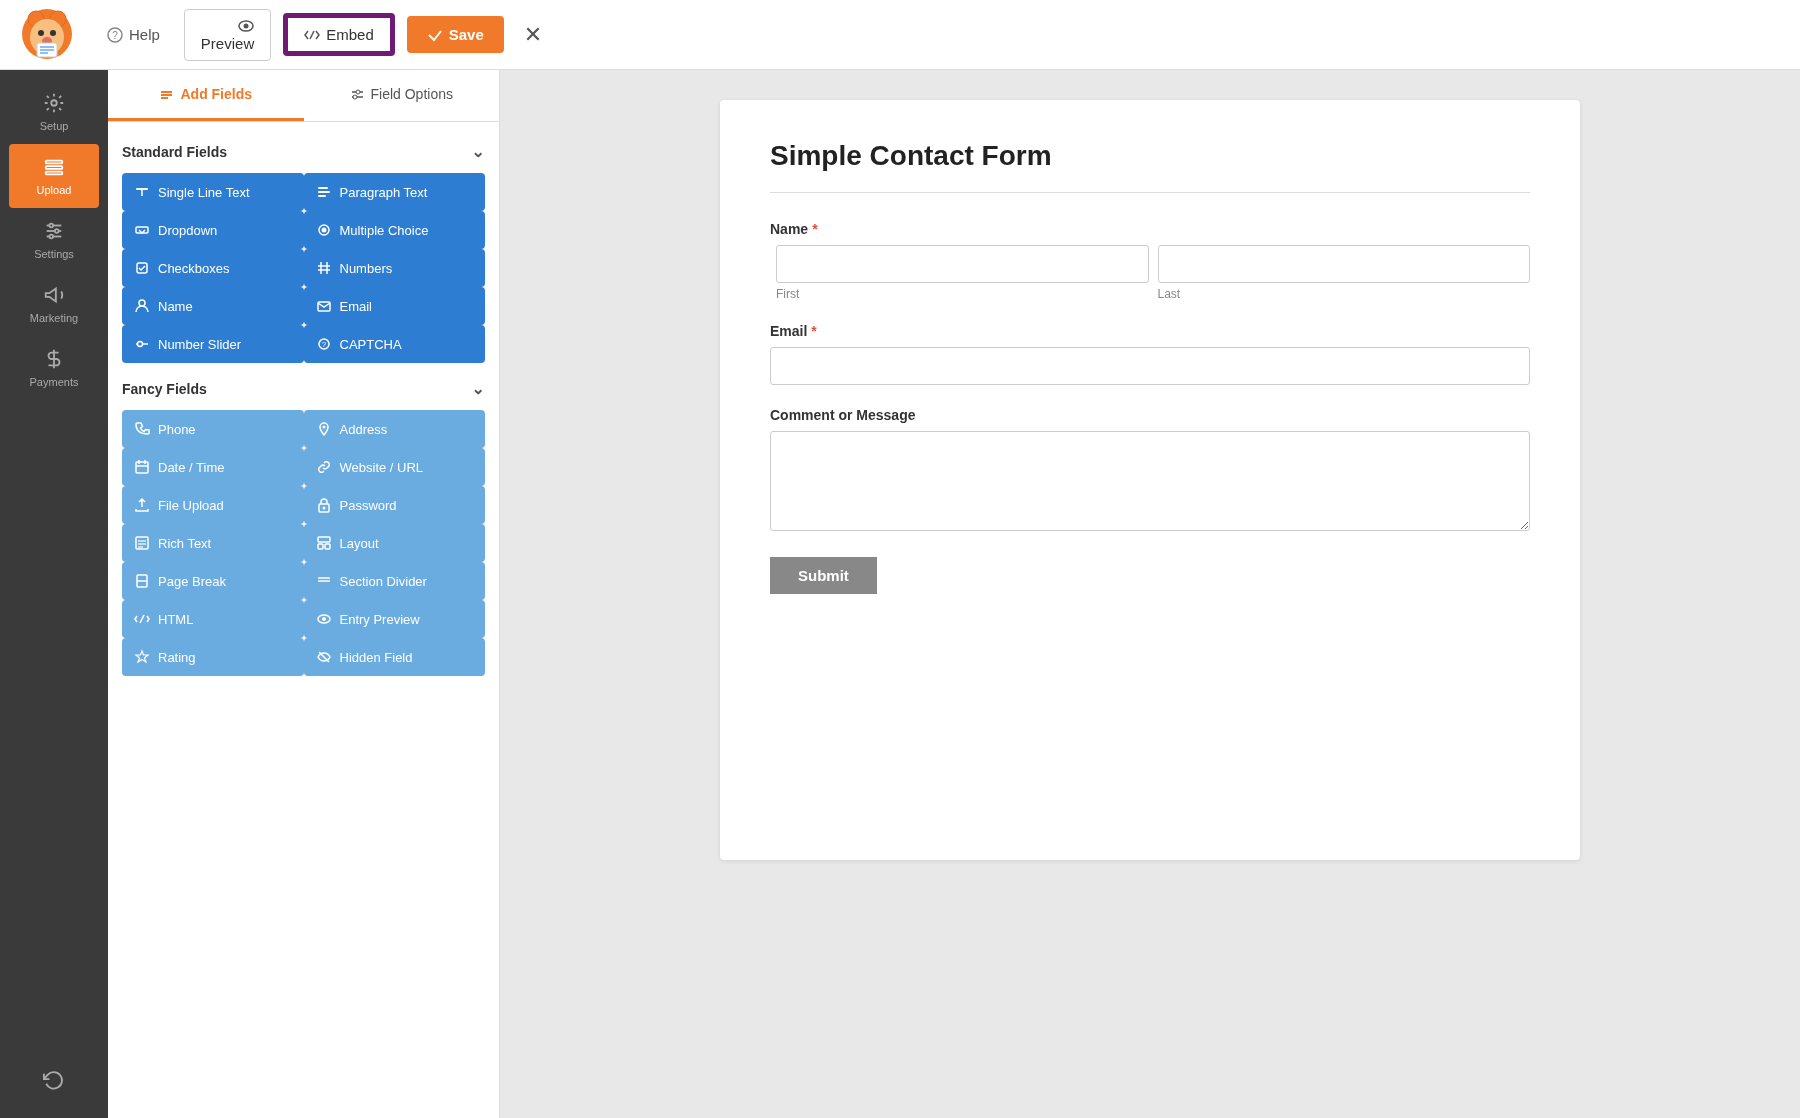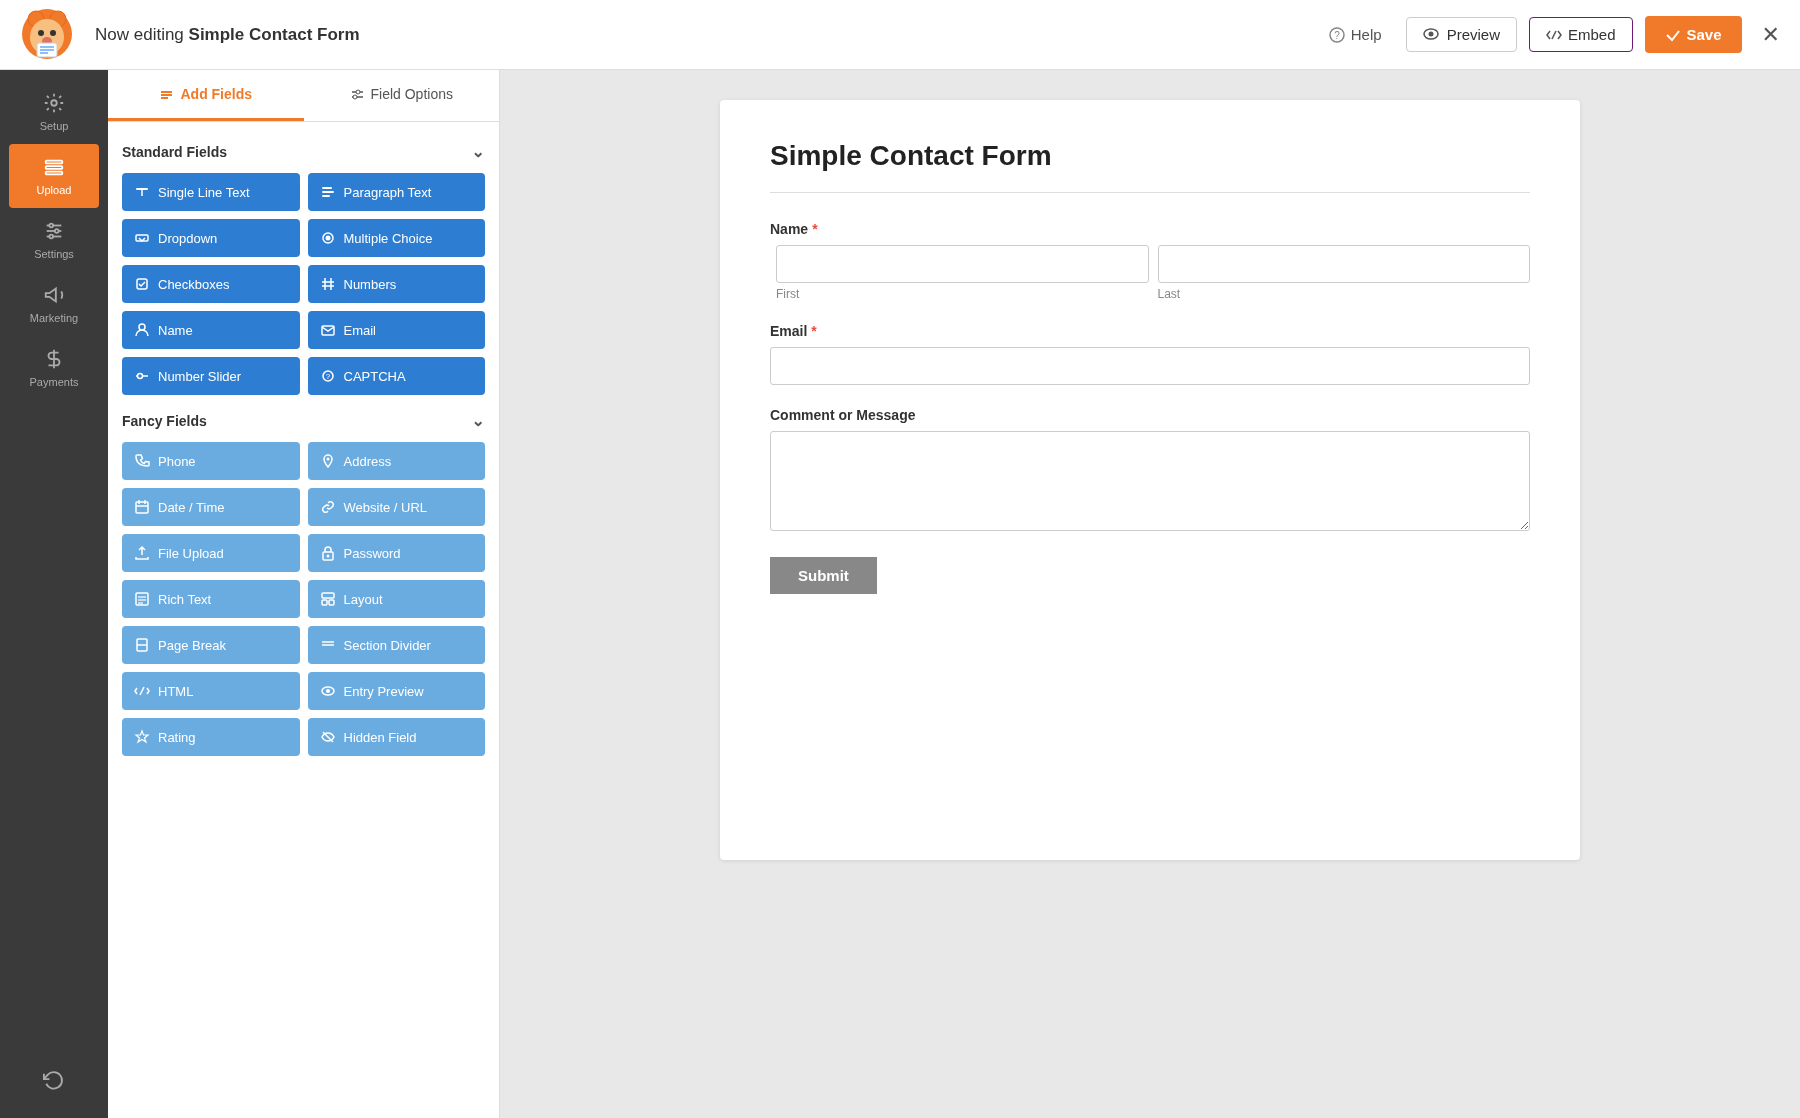--- a/index.html
+++ b/index.html
@@ -29,26 +29,26 @@
     .topbar-actions {
       display: flex;
       align-items: center;
       gap: 12px;
     }
     .btn-help {
       display: flex; align-items: center; gap: 6px;
       background: none; border: none; color: #555; font-size: 15px; cursor: pointer; padding: 8px 12px;
     }
     .btn-preview {
-      display: flex; align-items: flex-start; gap: 8px;
-      background: none; border: 1px solid #ccc; border-radius: 4px; color: #333; font-size: 15px; cursor: pointer; padding: 8px 16px;
+      display: flex; align-items: flex-end; gap: 1px;
+      background: none; border: 1px solid #ccc; border-radius: 4px; color: #333; font-size: 15px; cursor: pointer; padding: 8px 16px; flex-direction: column;
     }
     .btn-embed {
       display: flex; align-items: center; gap: 6px;
-      background: none; border: 1px solid #701a75; border-radius: 4px; color: #333; font-size: 15px; cursor: pointer; padding: 8px 16px;
+      background: none; border: 5px solid #701a75; border-radius: 4px; color: #333; font-size: 15px; cursor: pointer; padding: 8px 16px;
     }
     .btn-save {
       display: flex; align-items: center; gap: 6px;
       background: #f07a2a; border: none; border-radius: 4px; color: #fff; font-size: 15px; cursor: pointer; padding: 10px 20px; font-weight: 600;
     }
     .btn-close {
       background: none; border: none; font-size: 22px; color: #555; cursor: pointer; margin-left: 8px;
     }
 
     
@@ -116,21 +116,20 @@
     .section-header {
       display: flex; align-items: center; justify-content: space-between;
       font-size: 14px; font-weight: 600; color: #333; margin-bottom: 12px; margin-top: 6px;
     }
     .section-header .chevron { font-size: 16px; color: #555; cursor: pointer; }
 
     
     .field-grid {
       display: grid;
       grid-template-columns: 1fr 1fr;
-      gap: 8px;
       margin-bottom: 16px;
     }
     .field-btn {
       display: flex; align-items: center; gap: 8px;
       background: #2d7dd2; color: #fff; border: none; border-radius: 4px;
       padding: 11px 12px; font-size: 13px; cursor: pointer;
     }
     .field-btn.light {
       background: #6aabe0;
     }
@@ -211,23 +210,20 @@
       <circle cx="33" cy="26" r="3" fill="#333"></circle>
       <ellipse cx="27" cy="34" rx="5" ry="4" fill="#e07060"></ellipse>
       <path d="M22 38 Q27 42 32 38" stroke="#333" stroke-width="1.5" fill="none"></path>
 
       <rect x="17" y="36" width="20" height="14" rx="2" fill="#fff" stroke="#ccc"></rect>
       <line x1="20" y1="40" x2="34" y2="40" stroke="#6af" stroke-width="1.5"></line>
       <line x1="20" y1="43" x2="34" y2="43" stroke="#6af" stroke-width="1.5"></line>
       <line x1="20" y1="46" x2="28" y2="46" stroke="#6af" stroke-width="1.5"></line>
     </svg>
   </div>
-  <span class="topbar-title">
-    <span>Now editing </span><strong>Simple Contact Form</strong>
-  </span>
   <div class="topbar-actions">
     <button class="btn-help">
       <svg width="16" height="16" viewBox="0 0 16 16" fill="none">
           <circle cx="8" cy="8" r="7" stroke="#888" stroke-width="1.5"></circle>
           <text x="8" y="12" text-anchor="middle" font-size="10" fill="#888">?</text>
         </svg>
       <span>Help</span>
     </button>
     <button class="btn-preview">
       <svg width="16" height="16" viewBox="0 0 16 16" fill="none">

